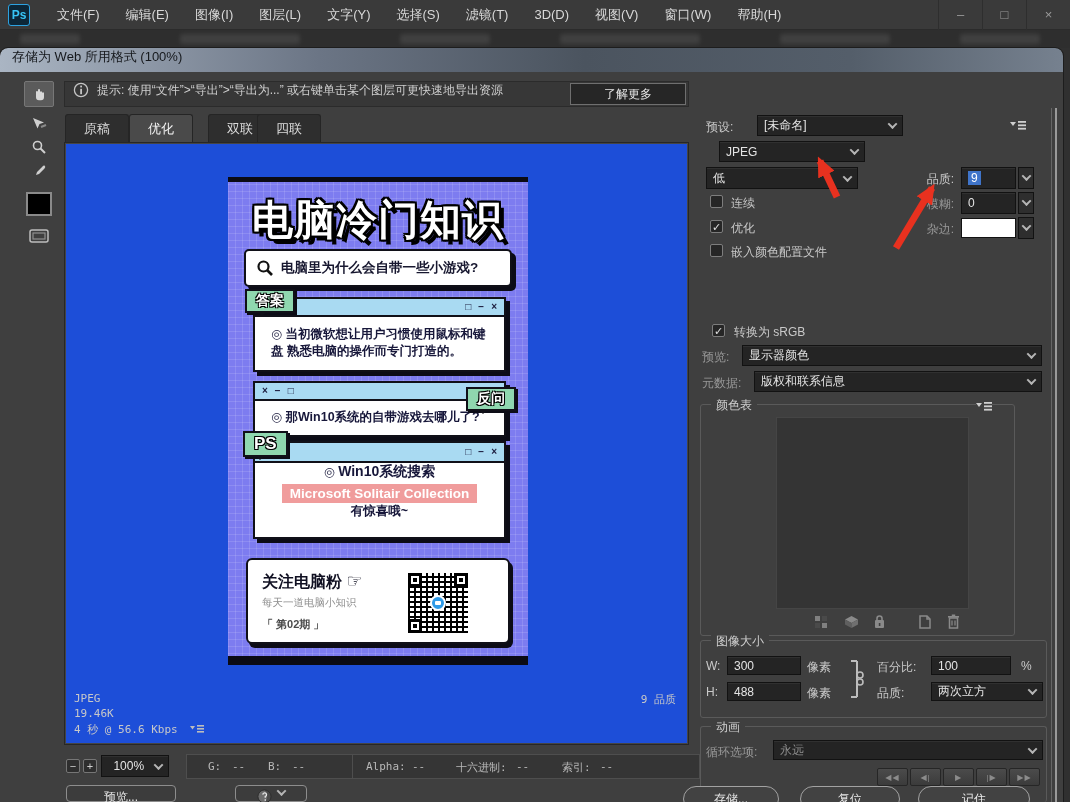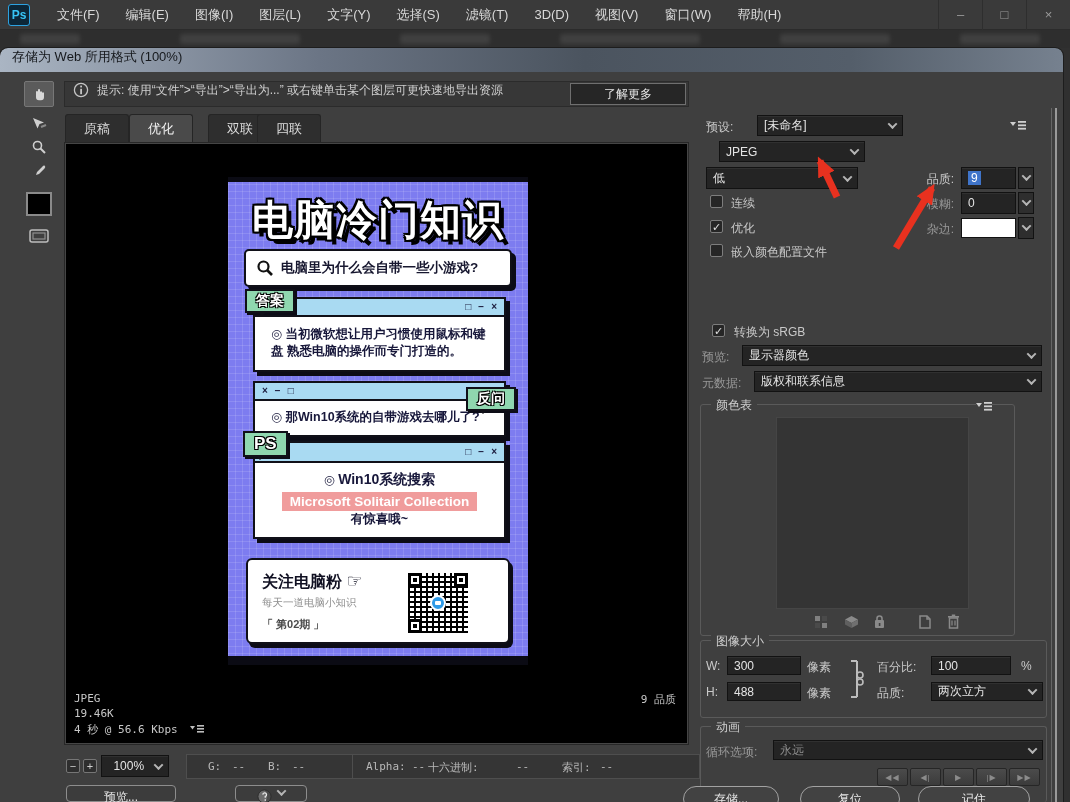--- a/index.html
+++ b/index.html
@@ -31,21 +31,21 @@
   
   .tip-row{position:absolute;left:64px;top:33px;width:625px;height:26px;background:#373737;border:1px solid #2b2b2b;display:flex;}
   .tip-row .txt{color:#cfcfcf;font-size:12px;margin-left:8px;}
   .learn-btn{position:absolute;right:2px;top:1px;width:116px;height:22px;background:#262626;border:1px solid #6f6f6f;color:#e6e6e6;font-size:12px;display:flex;align-items:center;justify-content:center;}
 
   
   .tab{position:absolute;top:66px;height:28px;width:64px;background:#2e2e2e;border:1px solid #252525;border-bottom:none;border-radius:3px 3px 0 0;color:#dcdcdc;font-size:13px;display:flex;align-items:center;justify-content:center;}
   .tab.active{background:#4a4a4a;color:#f2f2f2;}
 
   
-  .preview-panel{position:absolute;left:64px;top:94px;width:625px;height:603px;background:#000000;border:1px solid #272727;box-shadow:inset 0 0 0 1px #454545;}
+  .preview-panel{position:absolute;left:64px;top:94px;width:625px;height:603px;background:#1d4ed8;border:1px solid #272727;box-shadow:inset 0 0 0 1px #454545;}
   .status{position:absolute;color:#c8c8c8;font-family:"DejaVu Sans Mono","Liberation Mono",monospace;font-size:11px;}
 
   
   .zbox{position:absolute;width:14px;height:14px;background:#2e2e2e;border:1px solid #767676;color:#cfcfcf;font-size:11px;line-height:12px;text-align:center;border-radius:2px;}
   .strip{position:absolute;background:#353535;border:1px solid #4e4e4e;}
   .bb-label{position:absolute;color:#b9b9b9;font-family:"DejaVu Sans Mono","Liberation Mono",monospace;font-size:11px;}
   .preview-btn{position:absolute;background:#3c3c3c;border:1px solid #8d8d8d;border-radius:4px;color:#e3e3e3;font-size:12px;display:flex;align-items:flex-start;justify-content:center;padding-top:3px;}
 
   
   .sel{position:absolute;background:#242424;border:1px solid #121212;box-shadow:inset 0 1px 0 rgba(255,255,255,.06);color:#e4e4e4;font-size:12px;display:flex;align-items:center;padding:0 6px;height:21px;}
@@ -221,21 +221,21 @@
           </div>
         </div>
 
         <div class="pwin" style="top:264px;height:98px;">
           <div class="tb right" style="height:20px;">
             <span class="ic">□</span>
             <span class="ic">−</span>
             <span class="ic">×</span>
           </div>
           <div class="ptag" style="left:-12px;top:-12px;font-size:17px;">PS</div>
-          <div class="pbody" style="padding-top:8px;text-align:center;">
+          <div class="pbody" style="text-align:center;">
             <span>◎</span>
             <span style="font-size:14px;">Win10系统搜索</span><br>
             <span class="phl" style="margin-top:3px;">Microsoft Solitair Collection</span><br>
             <span>有惊喜哦~</span>
           </div>
         </div>
 
         <div class="pcard">
           <div style="position:absolute;left:14px;top:10px;color:#101022;font-size:16px;font-weight:800;">
             <span>关注电脑粉</span>
@@ -271,21 +271,21 @@
       <span class="chev"></span>
     </div>
     <div class="strip" style="left:186px;top:706px;width:514px;height:25px;"></div>
     <div class="vline" style="left:352px;top:707px;width:1px;height:23px;background:#4e4e4e;"></div>
     <span class="bb-label" style="left:208px;top:712px;">G:</span>
     <span class="bb-label" style="left:232px;top:712px;">--</span>
     <span class="bb-label" style="left:268px;top:712px;">B:</span>
     <span class="bb-label" style="left:292px;top:712px;">--</span>
     <span class="bb-label" style="left:366px;top:712px;">Alpha:</span>
     <span class="bb-label" style="left:412px;top:712px;">--</span>
-    <span class="bb-label" style="left:428px;top:712px;">十六进制:</span>
+    <span class="bb-label" style="left:456px;top:712px;">十六进制:</span>
     <span class="bb-label" style="left:516px;top:712px;">--</span>
     <span class="bb-label" style="left:562px;top:712px;">索引:</span>
     <span class="bb-label" style="left:600px;top:712px;">--</span>
 
     <div class="preview-btn" style="left:66px;top:737px;width:110px;height:17px;">预览...</div>
     <div class="preview-btn" style="left:235px;top:737px;width:72px;height:17px;">
       <svg class="icon" width="15" height="15" viewBox="0 0 16 16">
           <circle cx="8" cy="8" r="7" fill="#6d6d6d"></circle>
           <path d="M8 1 a7 7 0 0 1 0 14 a10 10 0 0 0 0 -14 z" fill="#4a4a4a"></path>
           <circle cx="8" cy="8" r="7" fill="none" stroke="#2c2c2c"></circle>

